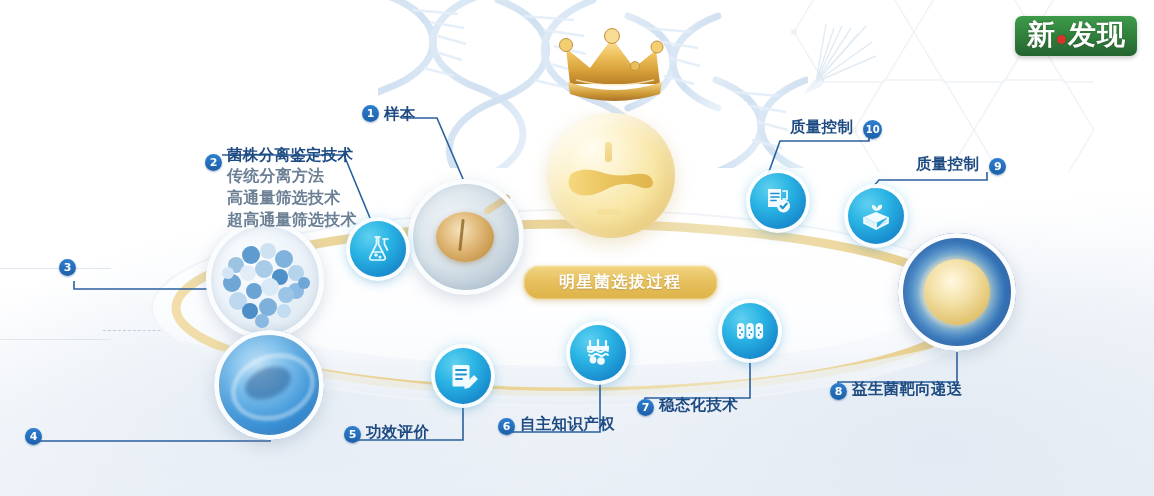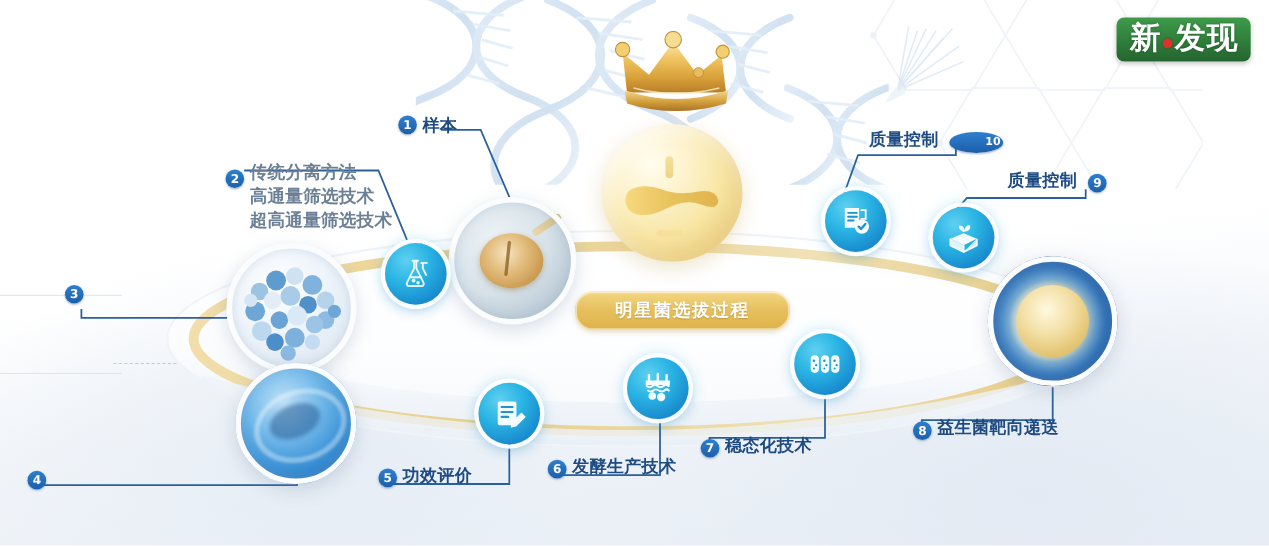--- a/index.html
+++ b/index.html
@@ -119,21 +119,21 @@
 
   
   .conn{position:absolute;left:0;top:0;width:1154px;height:496px;pointer-events:none;}
 
   
   .label{position:absolute;white-space:nowrap;display:flex;align-items:flex-start;gap:5px;}
   .num{width:17px;height:17px;border-radius:50%;flex:0 0 17px;
     background:linear-gradient(180deg,#2f7fd0,#1c5fa8);
     color:#fff;font-size:11px;font-weight:bold;line-height:17px;text-align:center;
     box-shadow:0 1px 2px rgba(20,70,130,.4);}
-  .num.wide{width:19px;flex:0 0 19px;font-size:10px;line-height:19px;height:19px;padding-left:30px;}
+  .num.wide{width:19px;flex:0 0 19px;font-size:10px;line-height:19px;height:19px;}
   .ltext{display:flex;flex-direction:column;}
   .ltitle{font-size:15.5px;font-weight:bold;color:#1e4b82;line-height:1.25;
     letter-spacing:.3px;}
   .lsub{font-size:16px;color:#6b7f95;line-height:1.35;font-weight:bold;letter-spacing:.2px;}
   .label.right .num{order:2;}
   .label.right .ltext{order:1;align-items:flex-end;}
 </style>
 </head>
 <body>
 
@@ -440,20 +440,21 @@
   <div class="label" style="left:362px;top:105px;">
     <span class="num">1</span>
     <span class="ltext">
         <span class="ltitle">样本</span>
       </span>
   </div>
 
   <div class="label" style="left:205px;top:146px;">
     <span class="num" style="margin-top:8px;">2</span>
     <span class="ltext">
+      <span class="ltitle">菌株分离鉴定技术</span>
       <span class="lsub">传统分离方法</span>
       <span class="lsub">高通量筛选技术</span>
       <span class="lsub">超高通量筛选技术</span>
     </span>
   </div>
 
   <div class="label" style="left:59px;top:256px;">
     <span class="num" style="margin-top:3px;">3</span>
   </div>
 
@@ -464,21 +465,21 @@
   <div class="label" style="left:344px;top:423px;">
     <span class="num" style="margin-top:3px;">5</span>
     <span class="ltext">
         <span class="ltitle">功效评价</span>
       </span>
   </div>
 
   <div class="label" style="left:498px;top:415px;">
     <span class="num" style="margin-top:3px;">6</span>
     <span class="ltext">
-        <span class="ltitle">发酵生产技术</span>
+        <span class="ltitle">自主知识产权</span>
       </span>
   </div>
 
   <div class="label" style="left:637px;top:396px;">
     <span class="num" style="margin-top:3px;">7</span>
     <span class="ltext">
         <span class="ltitle">稳态化技术</span>
       </span>
   </div>
 

